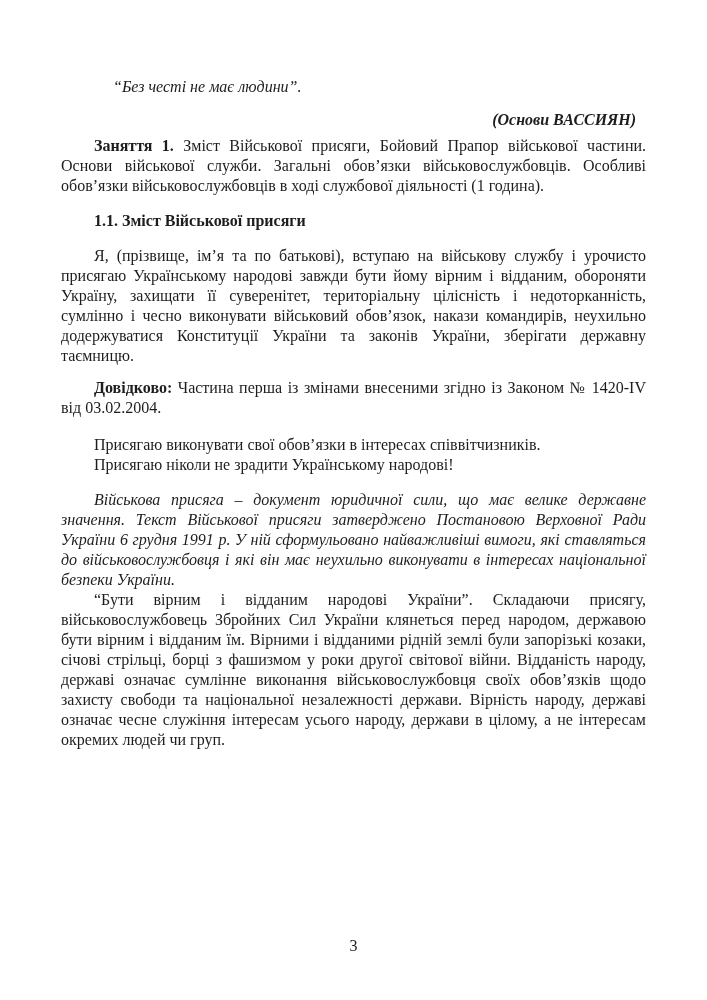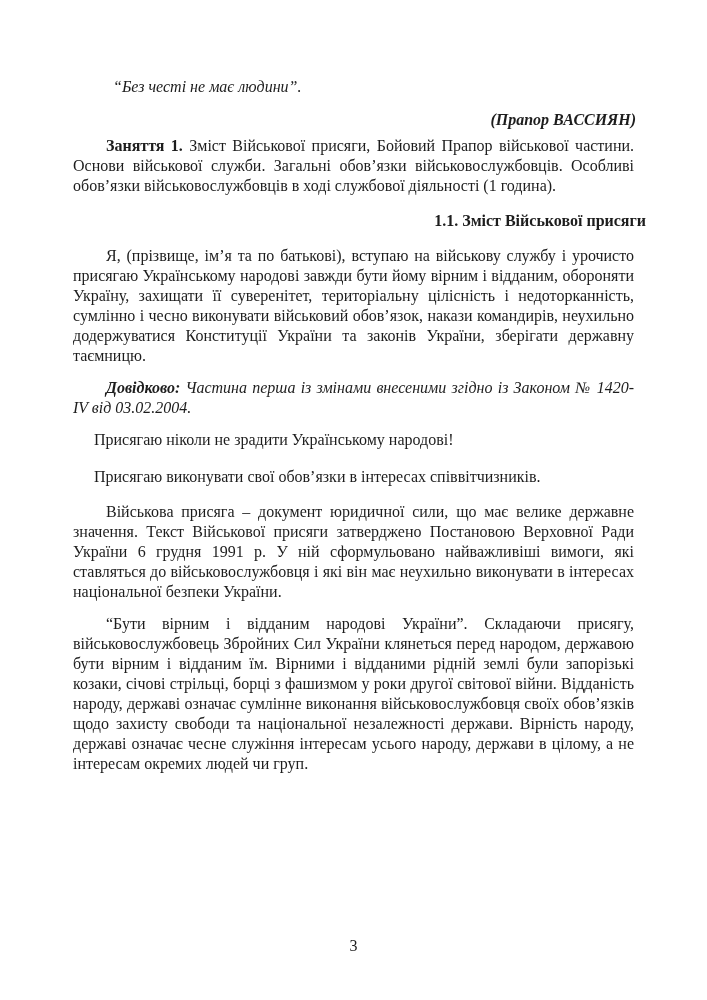--- a/index.html
+++ b/index.html
@@ -37,64 +37,63 @@
     font-weight: bold;
     text-indent: 33px;
     line-height: 20px;
   }
   .section-heading {
     margin: 15px 0 0 0;
     font-size: 16px;
     font-weight: bold;
     text-indent: 33px;
     line-height: 20px;
-    text-align: right;
   }
   .para {
-    margin: 12px;
+    margin: 0;
     text-align: justify;
     text-indent: 33px;
   }
   .para .lead { font-weight: bold; }
   .lesson-intro { margin-top: 6px; }
   .oath-para   { margin-top: 15px; }
-  .note-para   { margin-top: 12px; font-style: italic; }
+  .note-para   { margin-top: 12px; }
   .vow-line    { margin: 0; text-indent: 33px; text-align: left; }
   .vow-first   { margin-top: 17px; }
-  .sig-first   { margin-top: 15px; }
+  .sig-first   { margin-top: 15px; font-style: italic; }
   .page-number {
     position: absolute;
     left: 0;
     right: 0;
     top: 936px;
     text-align: center;
     font-size: 16px;
   }
 </style>
 </head>
 <body>
 
 <div class="page">
 
   <p class="epigraph-quote">“Без честі не має людини”.</p>
 
-  <p class="epigraph-attribution">(Прапор ВАССИЯН)</p>
+  <p class="epigraph-attribution">(Основи ВАССИЯН)</p>
 
 
   <p class="para lesson-intro"><span class="lead">Заняття 1.</span><span> Зміст Військової присяги, Бойовий Прапор військової частини. Основи військової служби. Загальні обов’язки військовослужбовців. Особливі обов’язки військовослужбовців в ході службової діяльності (1 година).</span></p>
 
   <h2 class="section-heading">1.1. Зміст Військової присяги</h2>
 
   <p class="para oath-para">Я, (прізвище, ім’я та по батькові), вступаю на військову службу і урочисто присягаю Українському народові завжди бути йому вірним і відданим, обороняти Україну, захищати її суверенітет, територіальну цілісність і недоторканність, сумлінно і чесно виконувати військовий обов’язок, накази командирів, неухильно додержуватися Конституції України та законів України, зберігати державну таємницю.</p>
 
   <p class="para note-para"><span class="lead">Довідково:</span><span> Частина перша із змінами внесеними згідно із Законом № 1420-IV від 03.02.2004.</span></p>
 
+  <p class="vow-line vow-first">Присягаю виконувати свої обов’язки в інтересах співвітчизників.</p>
+
   <p class="vow-line">Присягаю ніколи не зрадити Українському народові!</p>
-
-  <p class="vow-line vow-first">Присягаю виконувати свої обов’язки в інтересах співвітчизників.</p>
 
 
   <p class="para sig-first">Військова присяга – документ юридичної сили, що має велике державне значення. Текст Військової присяги затверджено Постановою Верховної Ради України 6 грудня 1991 р. У ній сформульовано найважливіші вимоги, які ставляться до військовослужбовця і які він має неухильно виконувати в інтересах національної безпеки України.</p>
 
   <p class="para">“Бути вірним і відданим народові України”. Складаючи присягу, військовослужбовець Збройних Сил України клянеться перед народом, державою бути вірним і відданим їм. Вірними і відданими рідній землі були запорізькі козаки, січові стрільці, борці з фашизмом у роки другої світової війни. Відданість народу, державі означає сумлінне виконання військовослужбовця своїх обов’язків щодо захисту свободи та національної незалежності держави. Вірність народу, державі означає чесне служіння інтересам усього народу, держави в цілому, а не інтересам окремих людей чи груп.</p>
 
 
 
   <div class="page-number">3</div>
 

